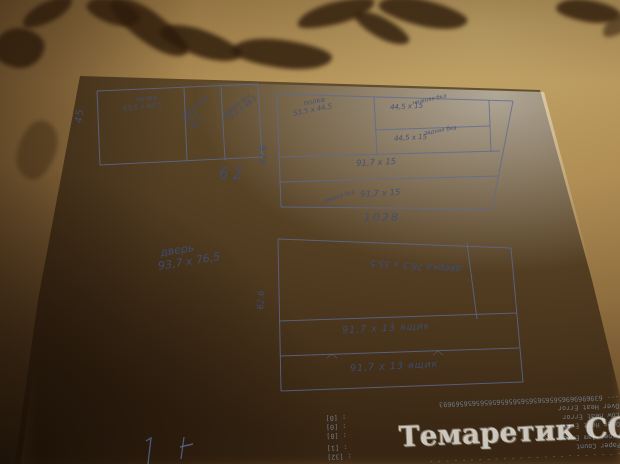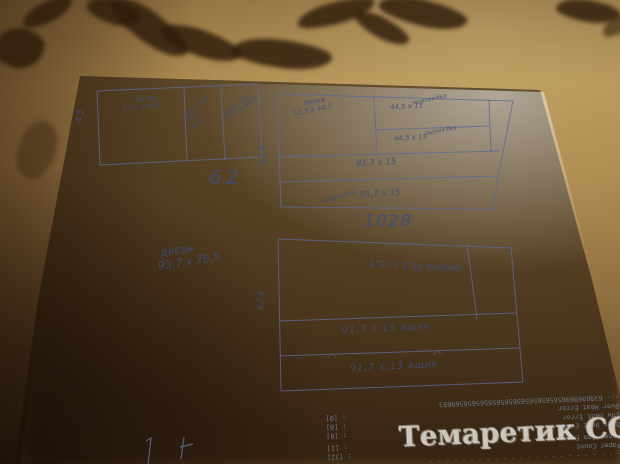--- a/index.html
+++ b/index.html
@@ -116,41 +116,41 @@
   <div class="hw tiny" style="left:183px;top:102px;transform:rotate(-38deg);">
     <span class="ln">задняя бка</span>
     <span class="ln" style="font-size:7px;">14,4</span>
     <span class="ln" style="font-size:7px;">48,5</span>
   </div>
   <div class="hw tiny" style="left:222px;top:100px;transform:rotate(-38deg);">
     <span class="ln">дверка бка</span>
     <span class="ln" style="font-size:6.5px;">14,4 х 48,5</span>
   </div>
   <div class="hw dim-num" style="left:72px;top:110px;transform:rotate(-84deg);"><span>45</span></div>
-  <div class="hw" style="left:209px;top:166px;font-size:20px;letter-spacing:4px;font-style:italic;"><span>62</span></div>
+  <div class="hw" style="left:219px;top:166px;font-size:15px;letter-spacing:4px;font-style:italic;"><span>62</span></div>
 
   <div class="hw sm" style="left:292px;top:98px;transform:rotate(-11deg);">
     <span class="ln" style="margin-left:12px;">полка</span>
     <span class="ln">53,5 х 44,5</span>
   </div>
   <div class="hw" style="left:390px;top:96px;">
     <span class="ln tiny" style="transform:rotate(-12deg);margin-left:22px;">нижняя бка</span>
     <span class="ln sm" style="transform:rotate(-3deg);">44,5 х 15</span>
   </div>
   <div class="hw" style="left:394px;top:127px;">
     <span class="ln tiny" style="transform:rotate(-10deg);margin-left:30px;">задняя бка</span>
     <span class="ln sm" style="transform:rotate(-3deg);">44,5 х 15</span>
   </div>
   <div class="hw md" style="left:356px;top:158px;transform:rotate(-3deg);"><span>91,7 х 15</span></div>
   <div class="hw" style="left:322px;top:183px;transform:rotate(-3deg);">
     <span class="tiny" style="display:inline-block;transform:rotate(-14deg);">дверка бка</span>
     <span class="md">91,7 х 15</span>
   </div>
   <div class="hw md" style="left:254px;top:150px;transform:rotate(-88deg);"><span>62,6</span></div>
-  <div class="hw" style="left:364px;top:212px;font-size:16px;letter-spacing:2px;"><span>1028</span></div>
+  <div class="hw" style="left:364px;top:212px;font-size:11px;letter-spacing:2px;"><span>1028</span></div>
 
   <div class="hw lg" style="left:157px;top:243px;transform:rotate(-9deg);">
     <span class="ln" style="margin-left:4px;">дверь</span>
     <span class="ln">93,7 х 76,5</span>
   </div>
 
   <div class="hw md" style="left:302px;top:258px;width:160px;transform:rotate(184deg);font-size:9.5px;"><span>дверка 76,5 х 35,5</span></div>
   <div class="hw" style="left:342px;top:323px;transform:rotate(-3deg);font-size:9.5px;letter-spacing:1px;"><span>91,7 х 13 ящик</span></div>
   <div class="hw" style="left:350px;top:361px;transform:rotate(-3deg);font-size:9.5px;letter-spacing:1px;"><span>91,7 х 13 ящик</span></div>
   <div class="hw md" style="left:252px;top:295px;transform:rotate(-88deg);"><span>62,6</span></div>

